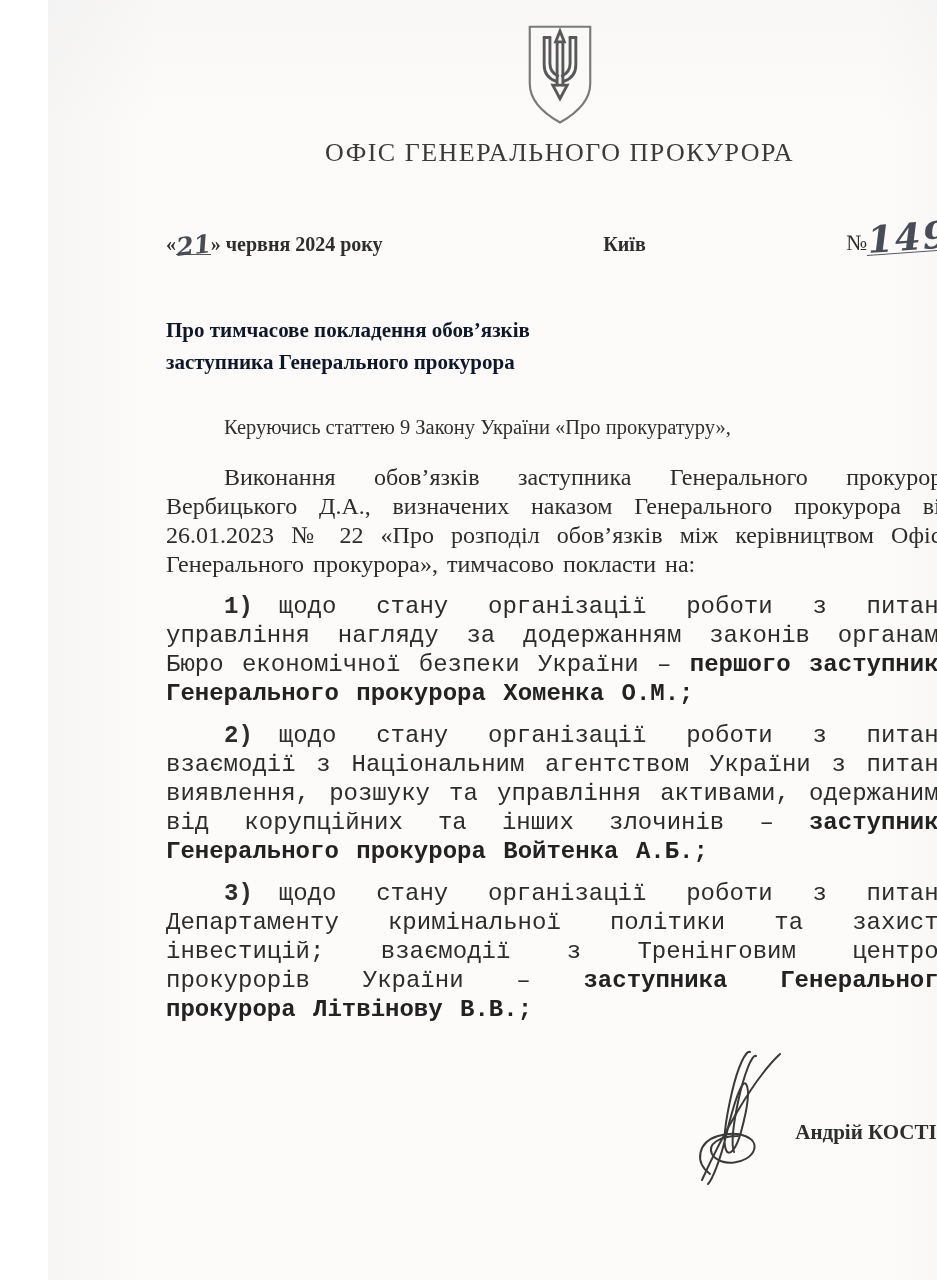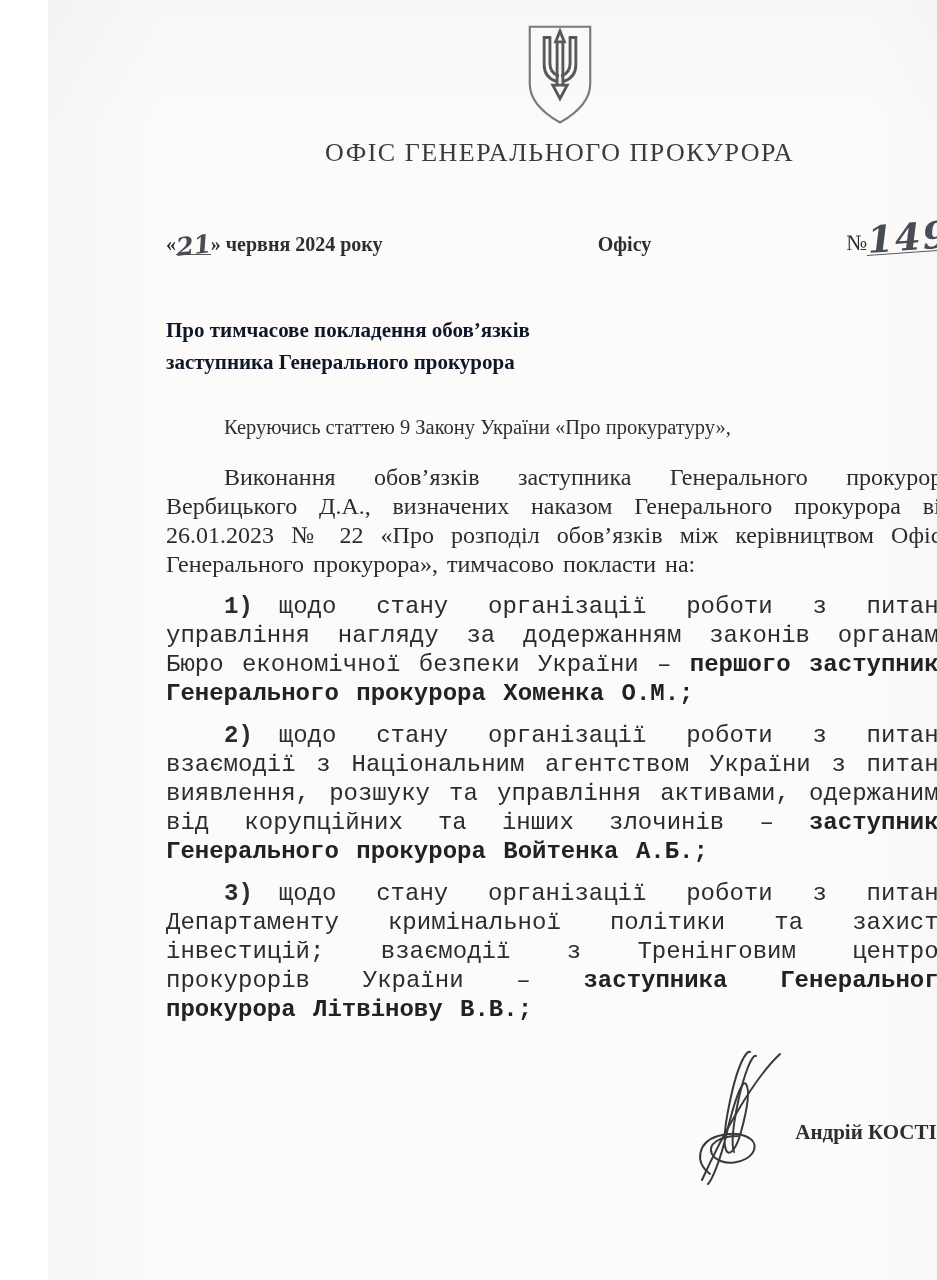--- a/index.html
+++ b/index.html
@@ -162,21 +162,21 @@
           <path d="M40 84 H60 L50 103 Z"></path>
         </g>
       </svg>
     </div>
 
     <div class="org-name">ОФІС ГЕНЕРАЛЬНОГО ПРОКУРОРА</div>
 
 
     <div class="meta-row">
       <div class="meta-date"><span>«</span><span class="day-slot"><span class="hand hand-day">21</span></span><span>» червня 2024 року</span></div>
-      <div class="meta-city">Офісу</div>
+      <div class="meta-city">Київ</div>
       <div class="meta-num"><span>№</span><span class="num-slot"><span class="hand hand-num">149</span></span></div>
     </div>
 
     <div class="doc-title">
       <div>Про тимчасове покладення обов’язків</div>
       <div>заступника Генерального прокурора</div>
     </div>
 
     <div class="preamble">Керуючись статтею 9 Закону України «Про прокуратуру»,</div>
 

